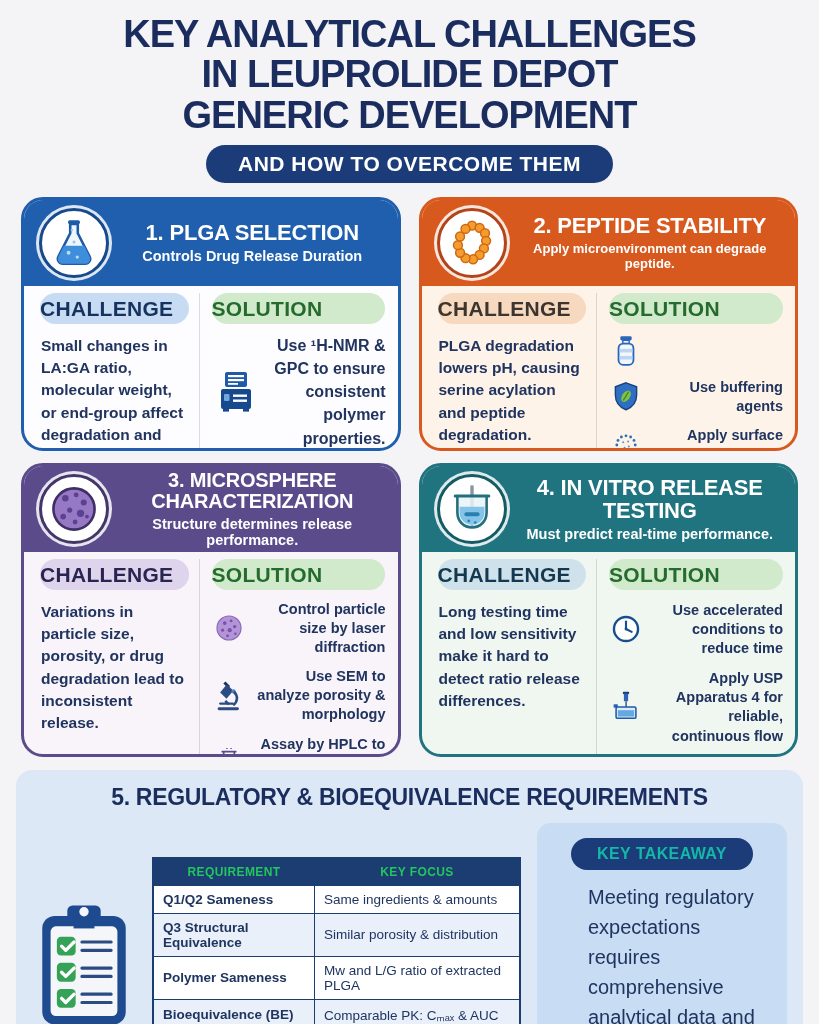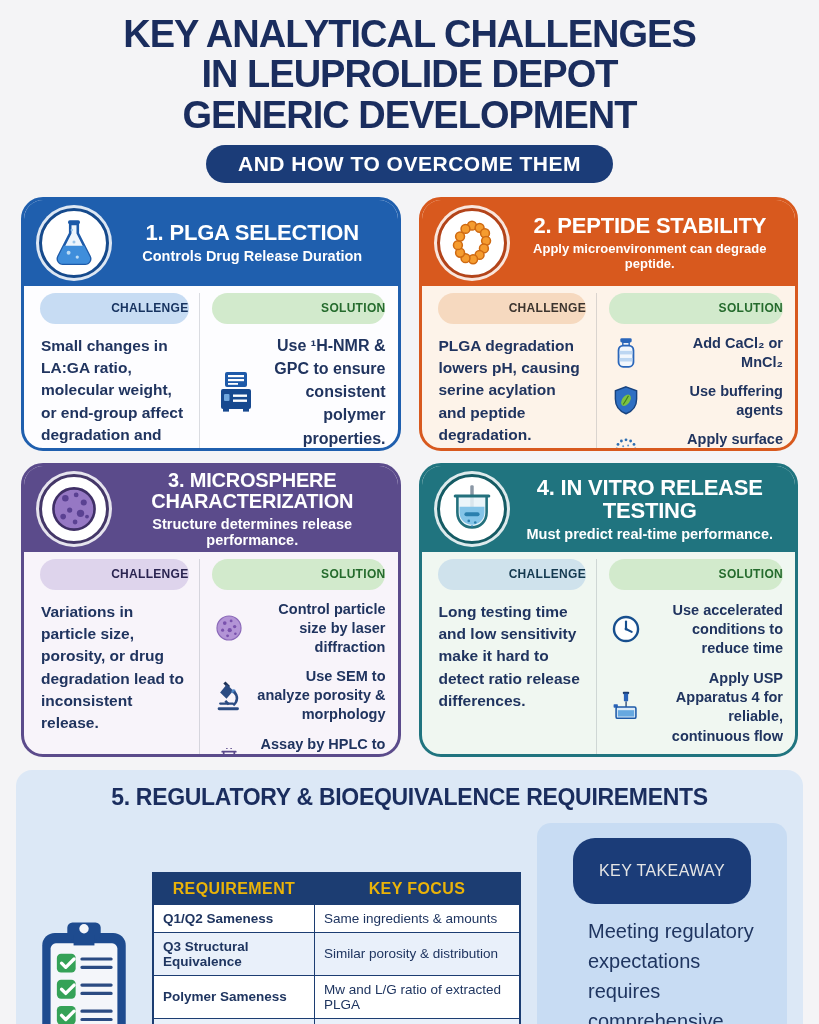--- a/index.html
+++ b/index.html
@@ -48,22 +48,22 @@
   .header-text { flex:1; text-align:center; color:#ffffff; padding-right:2px; }
   .card-title { font-size:22px; font-weight:bold; line-height:1.08; letter-spacing:-0.2px; }
   .theme-purple .card-title { font-size:20px; }
   .card-subtitle { font-size:14.5px; font-weight:bold; margin-top:3px; }
   .theme-orange .card-subtitle { font-size:13px; }
 
   .card-body { flex:1; display:flex; padding:7px 12px 10px; }
   .challenge-col { width:46.5%; padding:0 10px 0 4px; }
   .solution-col  { width:53.5%; padding-left:12px; border-left:1.5px solid rgba(60,70,90,0.18); }
   .pill {
-    height:31px; line-height:31px; border-radius:16px; text-align:right;
-    font-weight:bold; font-size:12px; letter-spacing:0.3px;
+    height:31px; line-height:31px; border-radius:16px; text-align:left;
+    font-weight:bold; font-size:21px; letter-spacing:0.3px;
   }
   .challenge-pill { background:var(--chip); color:var(--chip-text); }
   .solution-pill  { background:#d2eacc; color:#256b2d; }
   .challenge-text {
     margin:11px 1px 0; font-size:15.5px; font-weight:bold;
     color:#20345f; line-height:1.44;
   }
   .solution-item { display:flex; align-items:center; gap:10px; margin-top:10px;text-align:right; }
   .sol-icon { flex:none; width:34px; height:34px; }
   .sol-icon svg { width:100%; height:100%; }
@@ -79,36 +79,36 @@
   }
   .reg-heading {
     text-align:center; color:#1a2d5e; font-size:23px; font-weight:bold; letter-spacing:-0.3px;
   }
   .reg-row { display:flex; gap:16px; margin-top:12px; align-items:center; }
   .clipboard-wrap { flex:none; width:104px; display:flex; justify-content:center; }
   .clipboard-wrap svg { width:96px; height:130px; }
 
   .reg-table { flex:1; border-collapse:collapse; background:#ffffff; border:2.5px solid #1c3d72; }
   .reg-table th {
-    background:#1c3d72; color:#eab308; font-size:16px; font-weight:bold;
+    background:#1c3d72; color:#22c55e; font-size:12px; font-weight:bold;
     padding:6px 8px; border:1.5px solid #1c3d72; letter-spacing:0.4px;
   }
   .reg-table td {
     border:1.5px solid #1c3d72; font-size:13.5px; padding:6px 9px; color:#1f3560;
     background:#ffffff;
   }
   .reg-table tbody tr:nth-child(even) td { background:#e9f0fa; }
   .reg-table td.req { font-weight:bold; width:44%; }
 
   .takeaway {
     flex:none; width:250px; background:#c8dcf3; border-radius:14px; padding:15px 16px 17px;
   }
   .takeaway-pill {
-    display:block; width:fit-content; margin:0 auto; background:#1b3c78; color:#e5e5e5;
-    font-weight:normal; font-size:16px; padding:24px 26px; border-radius:22px; letter-spacing:0.4px;
+    display:block; width:fit-content; margin:0 auto; background:#1b3c78; color:#14b8a6;
+    font-weight:bold; font-size:16px; padding:7px 26px; border-radius:22px; letter-spacing:0.4px;
   }
   .takeaway-text { margin-top:12px; font-size:20px; font-weight:normal; color:#1f3560; line-height:1.5;margin-left:35px; }
 </style>
 </head>
 <body>
 
 <div class="page">
 
   <header class="title-block">
     <h1 class="main-title">
@@ -203,21 +203,20 @@
           <div class="solution-item">
             <span class="sol-icon">
               <svg viewBox="0 0 48 48" aria-hidden="true">
                 <rect x="16" y="3" width="16" height="6" rx="2" fill="#2a66ba"></rect>
                 <rect x="19.5" y="9" width="9" height="4.5" fill="#ffffff" stroke="#2a66ba" stroke-width="2"></rect>
                 <rect x="13.5" y="13.5" width="21" height="30" rx="6.5" fill="#f2f7fd" stroke="#2a66ba" stroke-width="2.6"></rect>
                 <rect x="15" y="21" width="18" height="5" fill="#bcd6f2"></rect>
                 <rect x="15" y="31" width="18" height="5" fill="#bcd6f2"></rect>
               </svg>
             </span>
-            <span class="sol-text">Add CaCl₂ or MnCl₂</span>
           </div>
           <div class="solution-item">
             <span class="sol-icon">
               <svg viewBox="0 0 48 48" aria-hidden="true">
                 <path d="M24 4 L39 9.5 V21 c0 10.5 -6.5 17.5 -15 21 c-8.5 -3.5 -15 -10.5 -15 -21 V9.5 Z" fill="#2e6fc3" stroke="#17427e" stroke-width="2"></path>
                 <ellipse cx="24" cy="23" rx="5.5" ry="9" transform="rotate(35 24 23)" fill="#7dc242"></ellipse>
                 <path d="M20 29 Q24 23 27.5 16.5" stroke="#3f7d1e" stroke-width="1.6" fill="none"></path>
               </svg>
             </span>
             <span class="sol-text">Use buffering agents</span>

